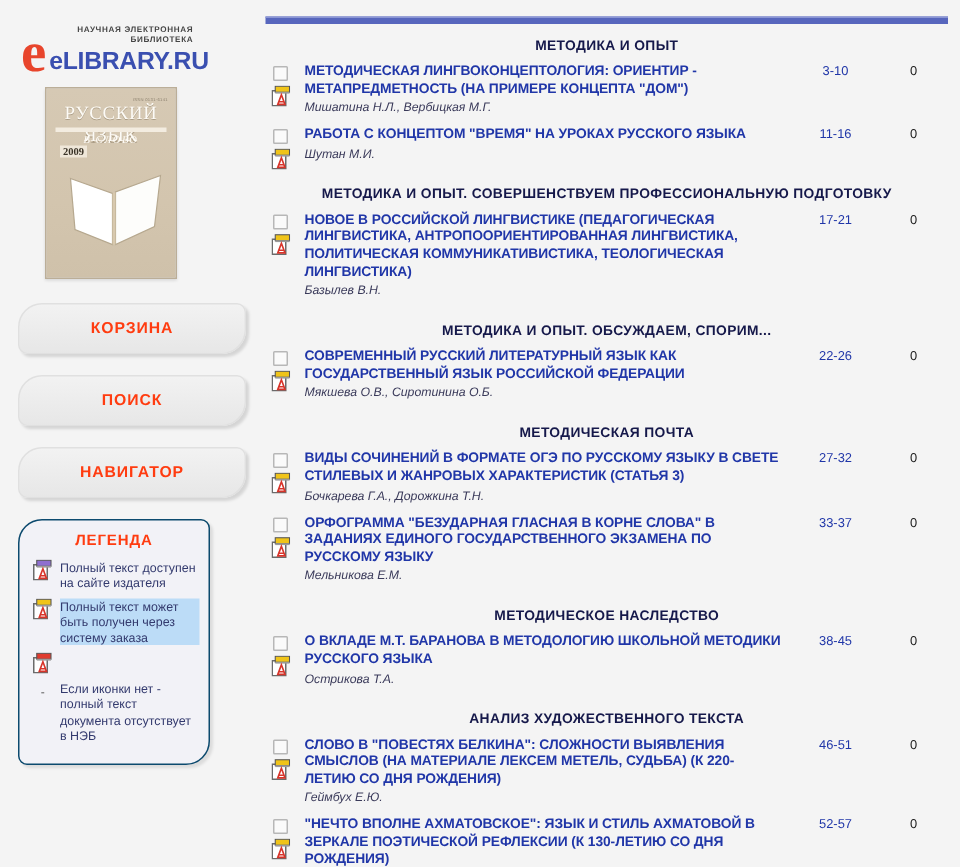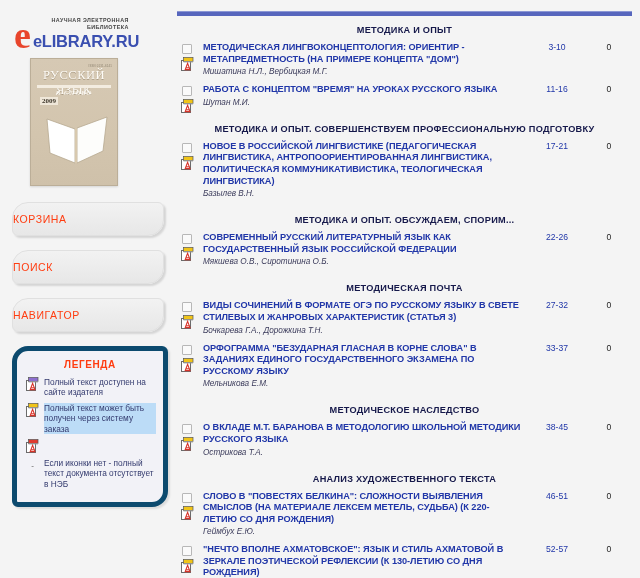--- a/index.html
+++ b/index.html
@@ -58,30 +58,30 @@
     background: #efe7d9; padding: 0 2px;
   }
   .cover-book { position: absolute; left: 14px; top: 54px; width: 64px; height: 52px; }
 
   .btn {
     width: 152px; height: 34px; margin: 14px 0 0 12px;
     background: linear-gradient(180deg,#f2f2f2 0%,#e7e7e7 100%);
     border: 1px solid #e0e0e0;
     border-radius: 16px 6px 16px 6px;
     box-shadow: 2px 2px 2px rgba(0,0,0,.13);
-    display: flex; align-items: center; justify-content: flex-start;
-    color: #ff3c10; font-size: 10.5px; font-weight: normal; letter-spacing: .6px;
+    display: flex; align-items: center; justify-content: center;
+    color: #ff3c10; font-size: 10.5px; font-weight: bold; letter-spacing: .6px;
     cursor: pointer;
   }
   .btn.first { margin-top: 16px; }
 
   .legend {
-    width: 156px; margin: 14px 0 0 12px;
+    width: 128px; margin: 14px 0 0 12px;
     background: #f2f2f7;
-    border: 5px solid #0c4a6e;
+    border: 1px solid #0c4a6e;
     border-radius: 16px 6px 16px 6px;
     box-shadow: 2px 2px 2px rgba(0,0,0,.10);
     padding: 8px 6px 8px 6px;
   }
   .legend-title {
     text-align: center; color: #ff3c10; font-size: 10px; font-weight: bold;
     letter-spacing: .6px; margin-bottom: 7px;
   }
   .legend-row { display: flex; gap: 5px; margin-bottom: 5px; padding-left: 3px; }
   .legend-text { font-size: 8.3px; color: #333a6e; line-height: 10.4px; max-width: 112px; }

